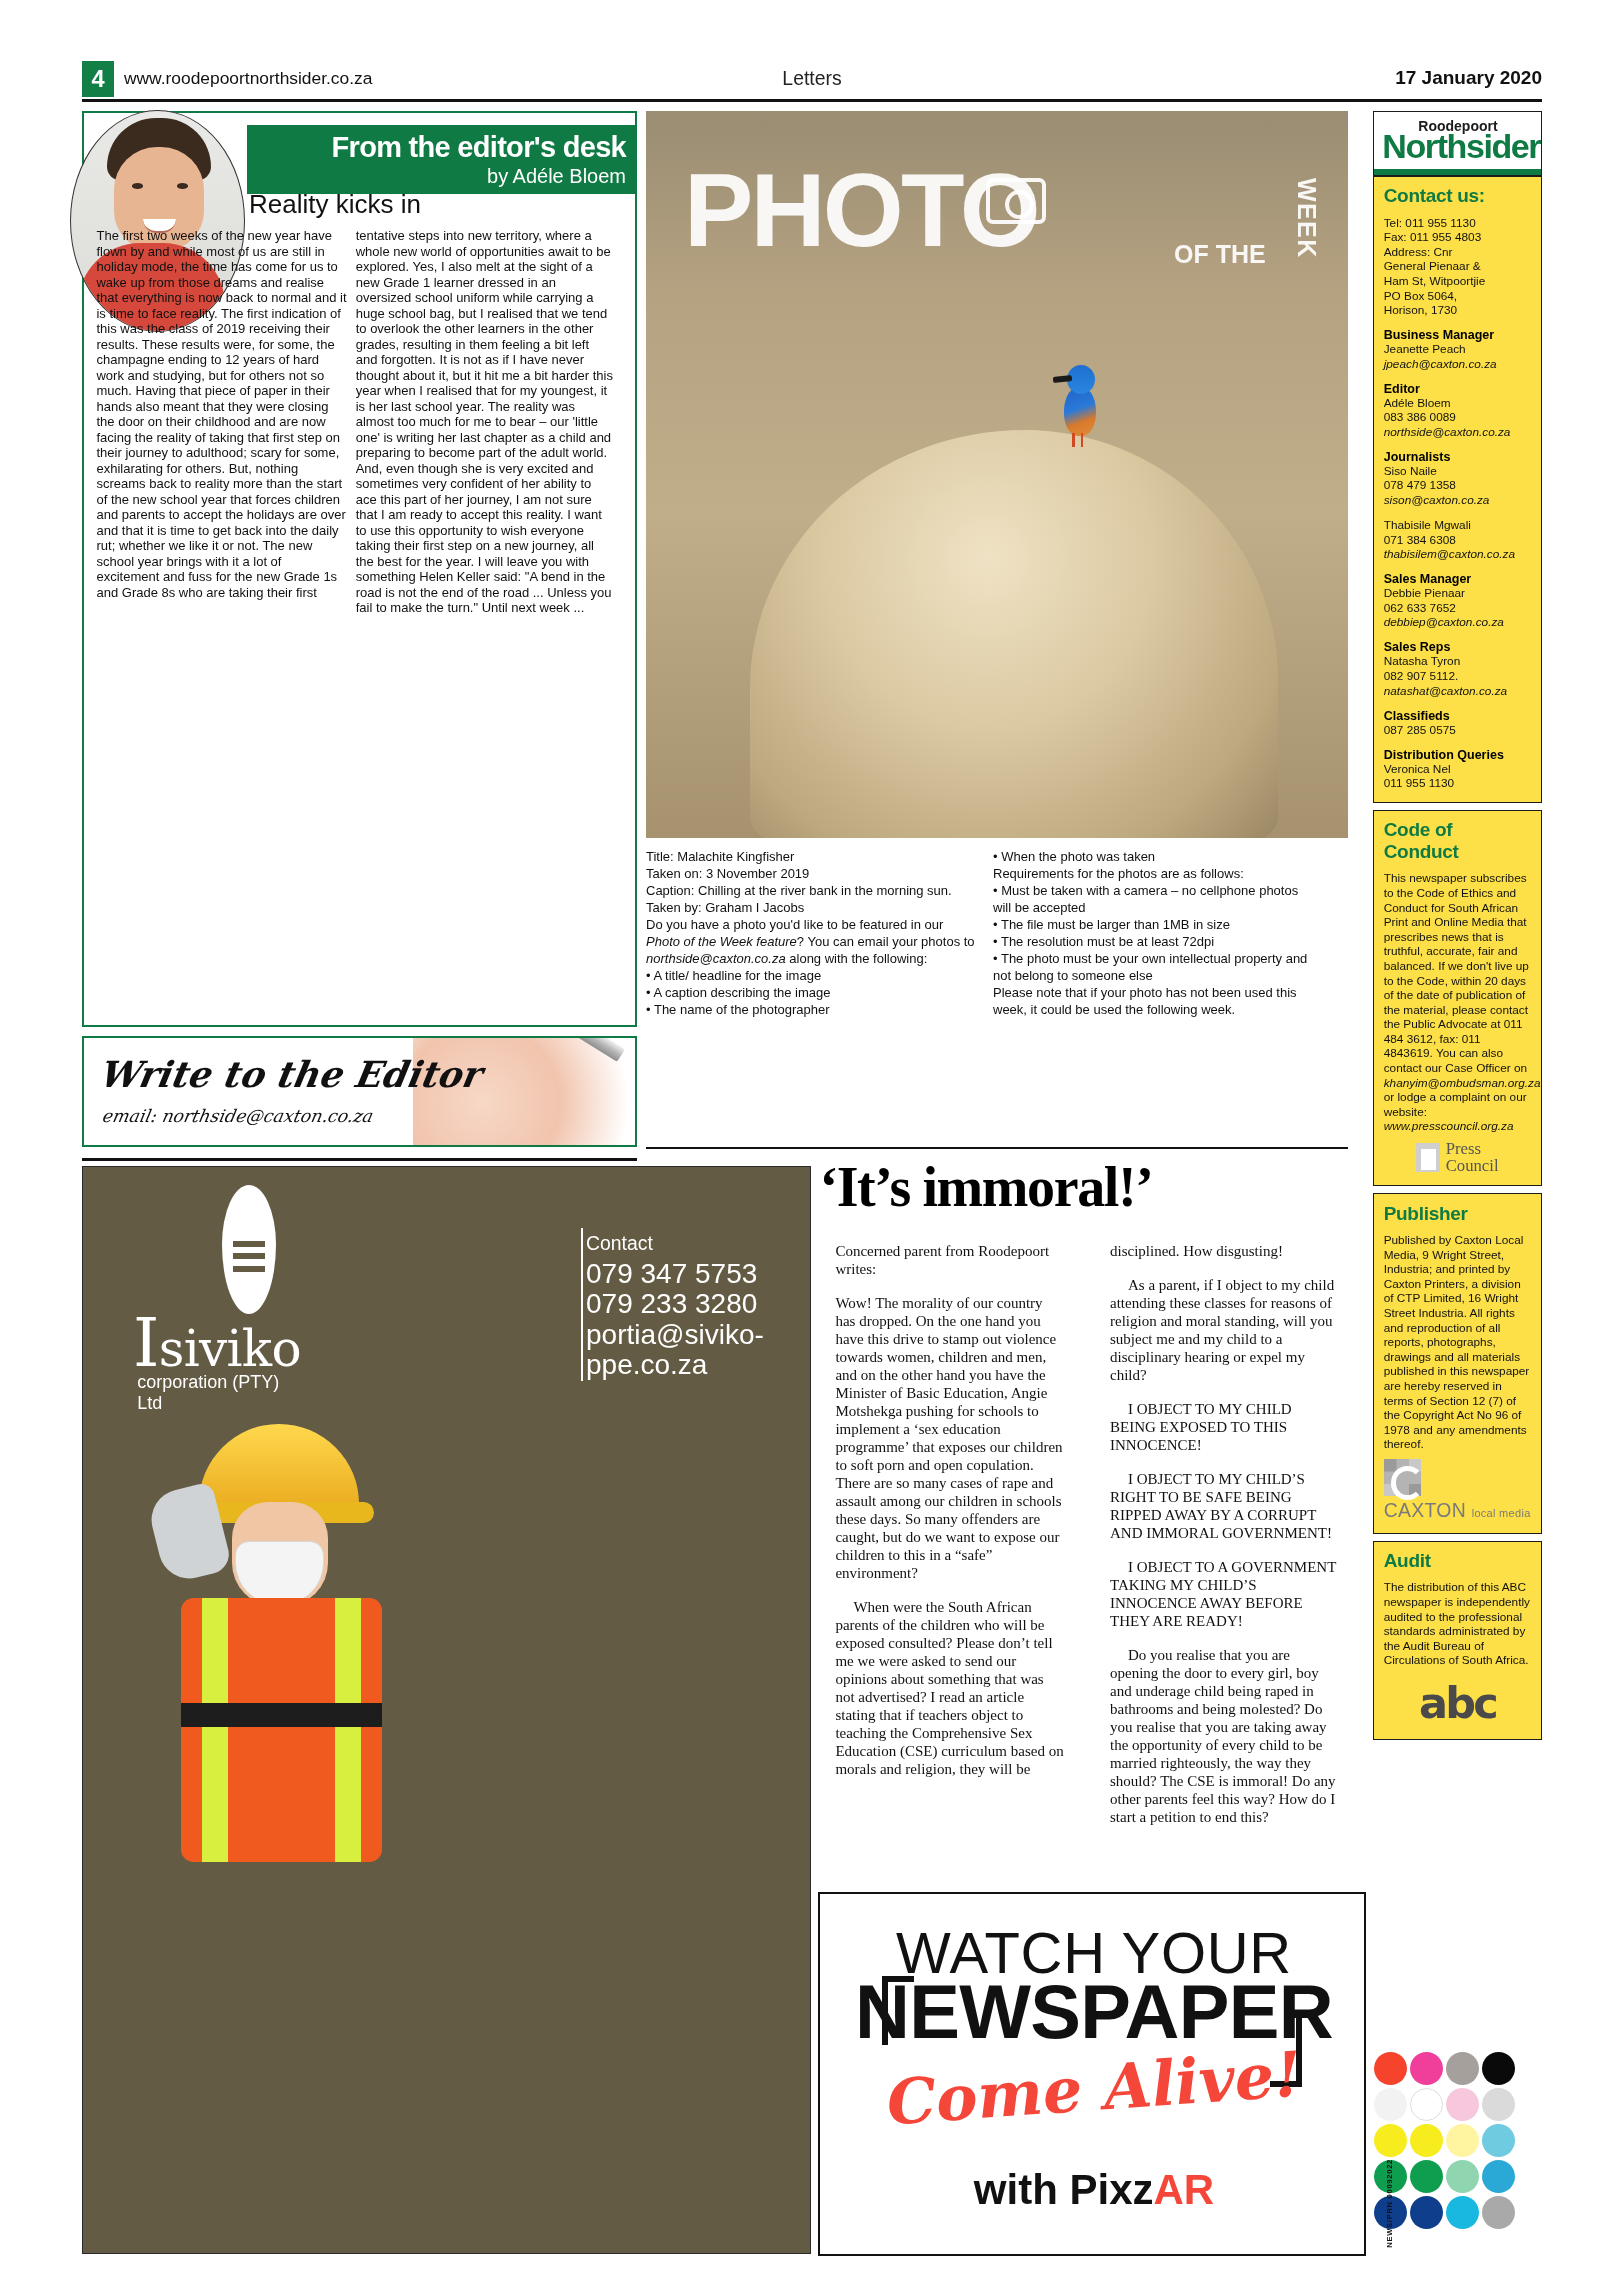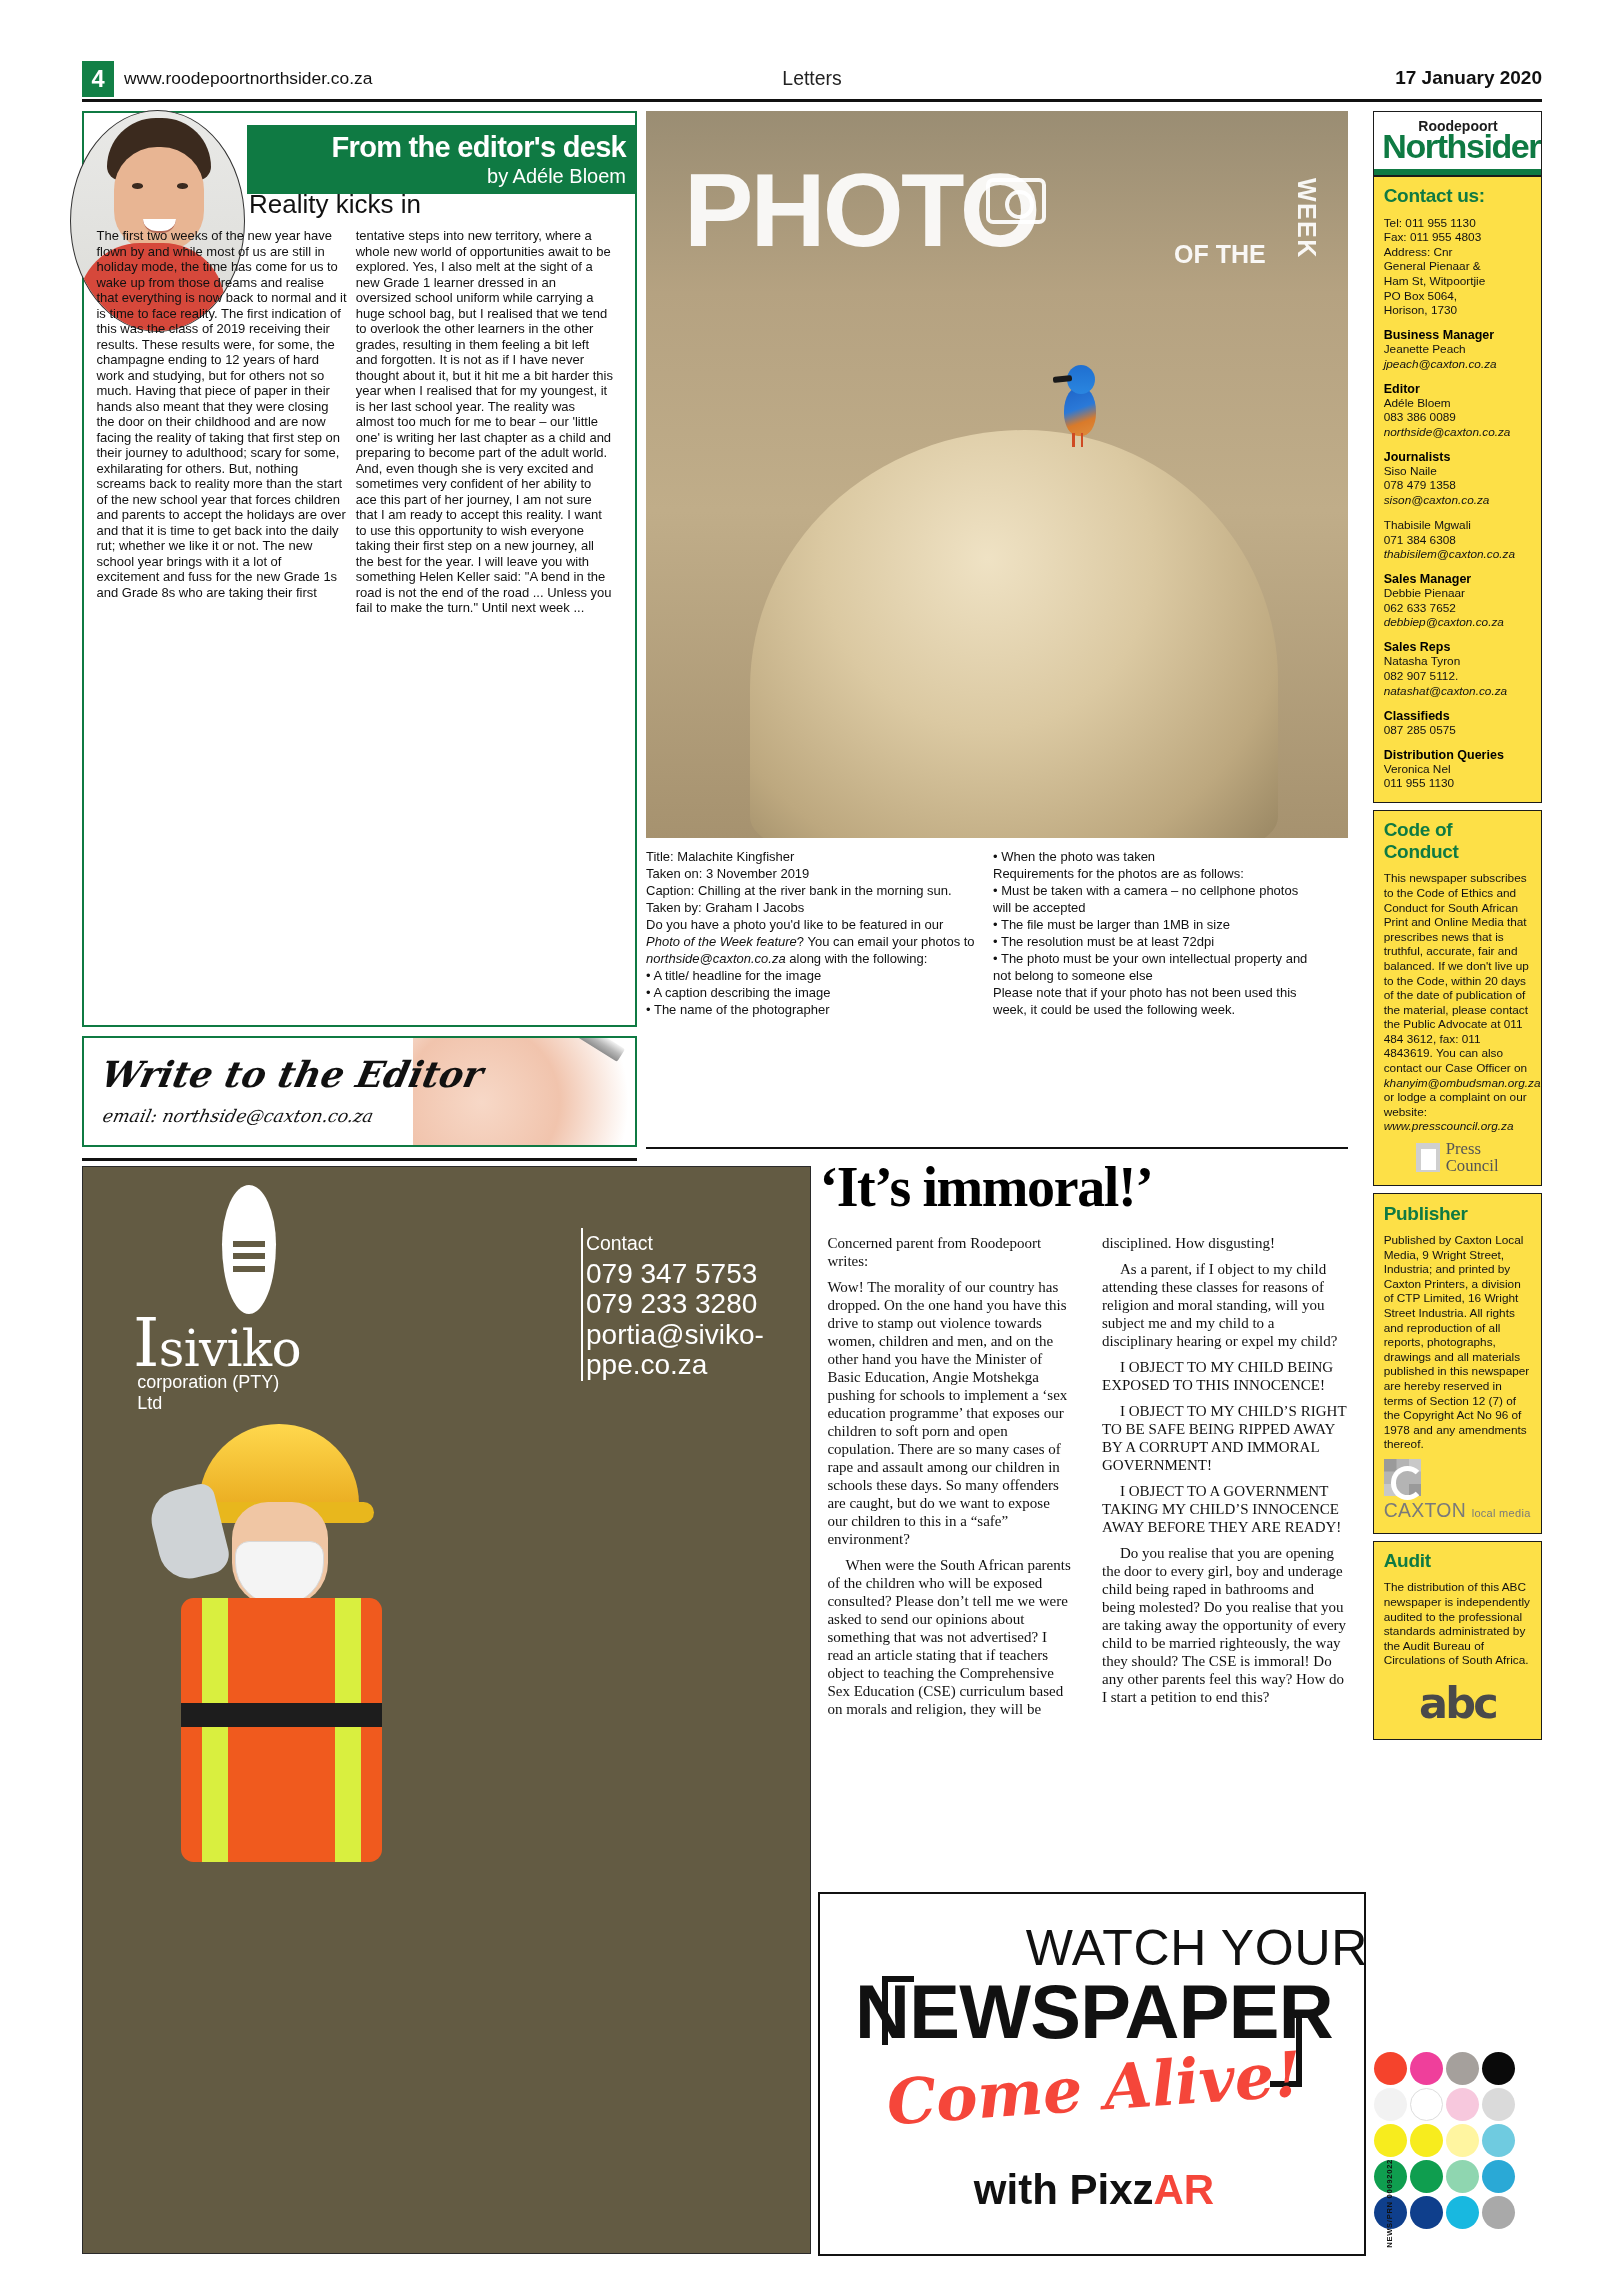--- a/index.html
+++ b/index.html
@@ -98,21 +98,21 @@
 
   
   #immoral { position:absolute; left:818px; top:1158px; width:548px; height:722px; }
   #imm-head { font-family:"Liberation Serif", serif; font-weight:bold; font-size:56px;
               letter-spacing:-1.4px; line-height:58px; color:#000; margin-left:1.4px;}
   #imm-cols { position:absolute; left:0; top:68px; width:548px; }
   .imm-col { position:absolute; top:0; width:261px; font-family:"Liberation Serif", serif;
              font-size:15px; line-height:18px; color:#111; text-align:left; }
   #imm-col1 { left:1.4px; }
   #imm-col2 { left:276px; }
-  .imm-col p { margin:8px; }
+  .imm-col p { margin:16px; }
   .imm-col p.ind { text-indent:18px; }
 
   
   #ad-isiviko { position:absolute; left:82px; top:1166px; width:729px; height:1088px;
                 background:#635b43; border:1.4px solid #2a2a2a; overflow:hidden; }
   #isi-logo { position:absolute; left:50px; top:54px; width:174px; }
   #isi-leaf { position:absolute; left:89px; top:-36px; width:54px; height:129px;
               background:#fff; border-radius:50% 50% 50% 50% / 46% 46% 54% 54%; }
   #isi-leaf i { position:absolute; left:11px; width:32px; height:6.2px; background:#635b43; display:block; }
   #isi-word { position:absolute; left:0; top:83px; font-family:"DejaVu Serif", serif;
@@ -138,22 +138,22 @@
   #isi-worker .vest { position:absolute; left:36px; top:174px; width:201px; height:264px;
                       background:#f05a1e; border-radius:12.5px; }
   #isi-worker .vest:before { content:""; position:absolute; left:21px; top:0; width:26px; height:264px; background:#d9ef3f; }
   #isi-worker .vest:after { content:""; position:absolute; right:21px; top:0; width:26px; height:264px; background:#d9ef3f; }
   #isi-worker .band { position:absolute; left:36px; top:279px; width:201px; height:23.6px; background:#1d1d1d; }
   #isi-worker .shirt { position:absolute; left:67px; top:174px; width:139px; height:208px; background:#3b3b3b; z-index:-1; }
 
   
   #ad-pixz { position:absolute; left:818px; top:1892px; width:548px; height:364px;
              background:#fff; border:2.8px solid #111; }
-  #pz-l1 { position:absolute; left:0; top:25px; width:548px; text-align:right;
-           font-size:50px; letter-spacing:0.7px; color:#111; font-weight:normal; }
+  #pz-l1 { position:absolute; left:0; top:25px; width:548px; text-align:center;
+           font-size:58px; letter-spacing:0.7px; color:#111; font-weight:normal; }
   #pz-l2 { position:absolute; left:0; top:74px; width:548px; text-align:center;
            font-size:76px; font-weight:bold; color:#111; letter-spacing:-0.7px; }
   #pz-brkL { position:absolute; left:62px; top:82px; width:32px; height:69px;
              border-left:6.2px solid #111; border-top:6.2px solid #111; }
   #pz-brkR { position:absolute; right:62px; top:124px; width:32px; height:69px;
              border-right:6.2px solid #111; border-bottom:6.2px solid #111; }
   #pz-l3 { position:absolute; left:0; top:158px; width:548px; text-align:center;
            font-family:"DejaVu Serif", serif; font-style:italic; font-weight:bold;
            font-size:62px; color:#f5463a; transform:rotate(-4deg); }
   #pz-l4 { position:absolute; left:0; top:272px; width:548px; text-align:center;

